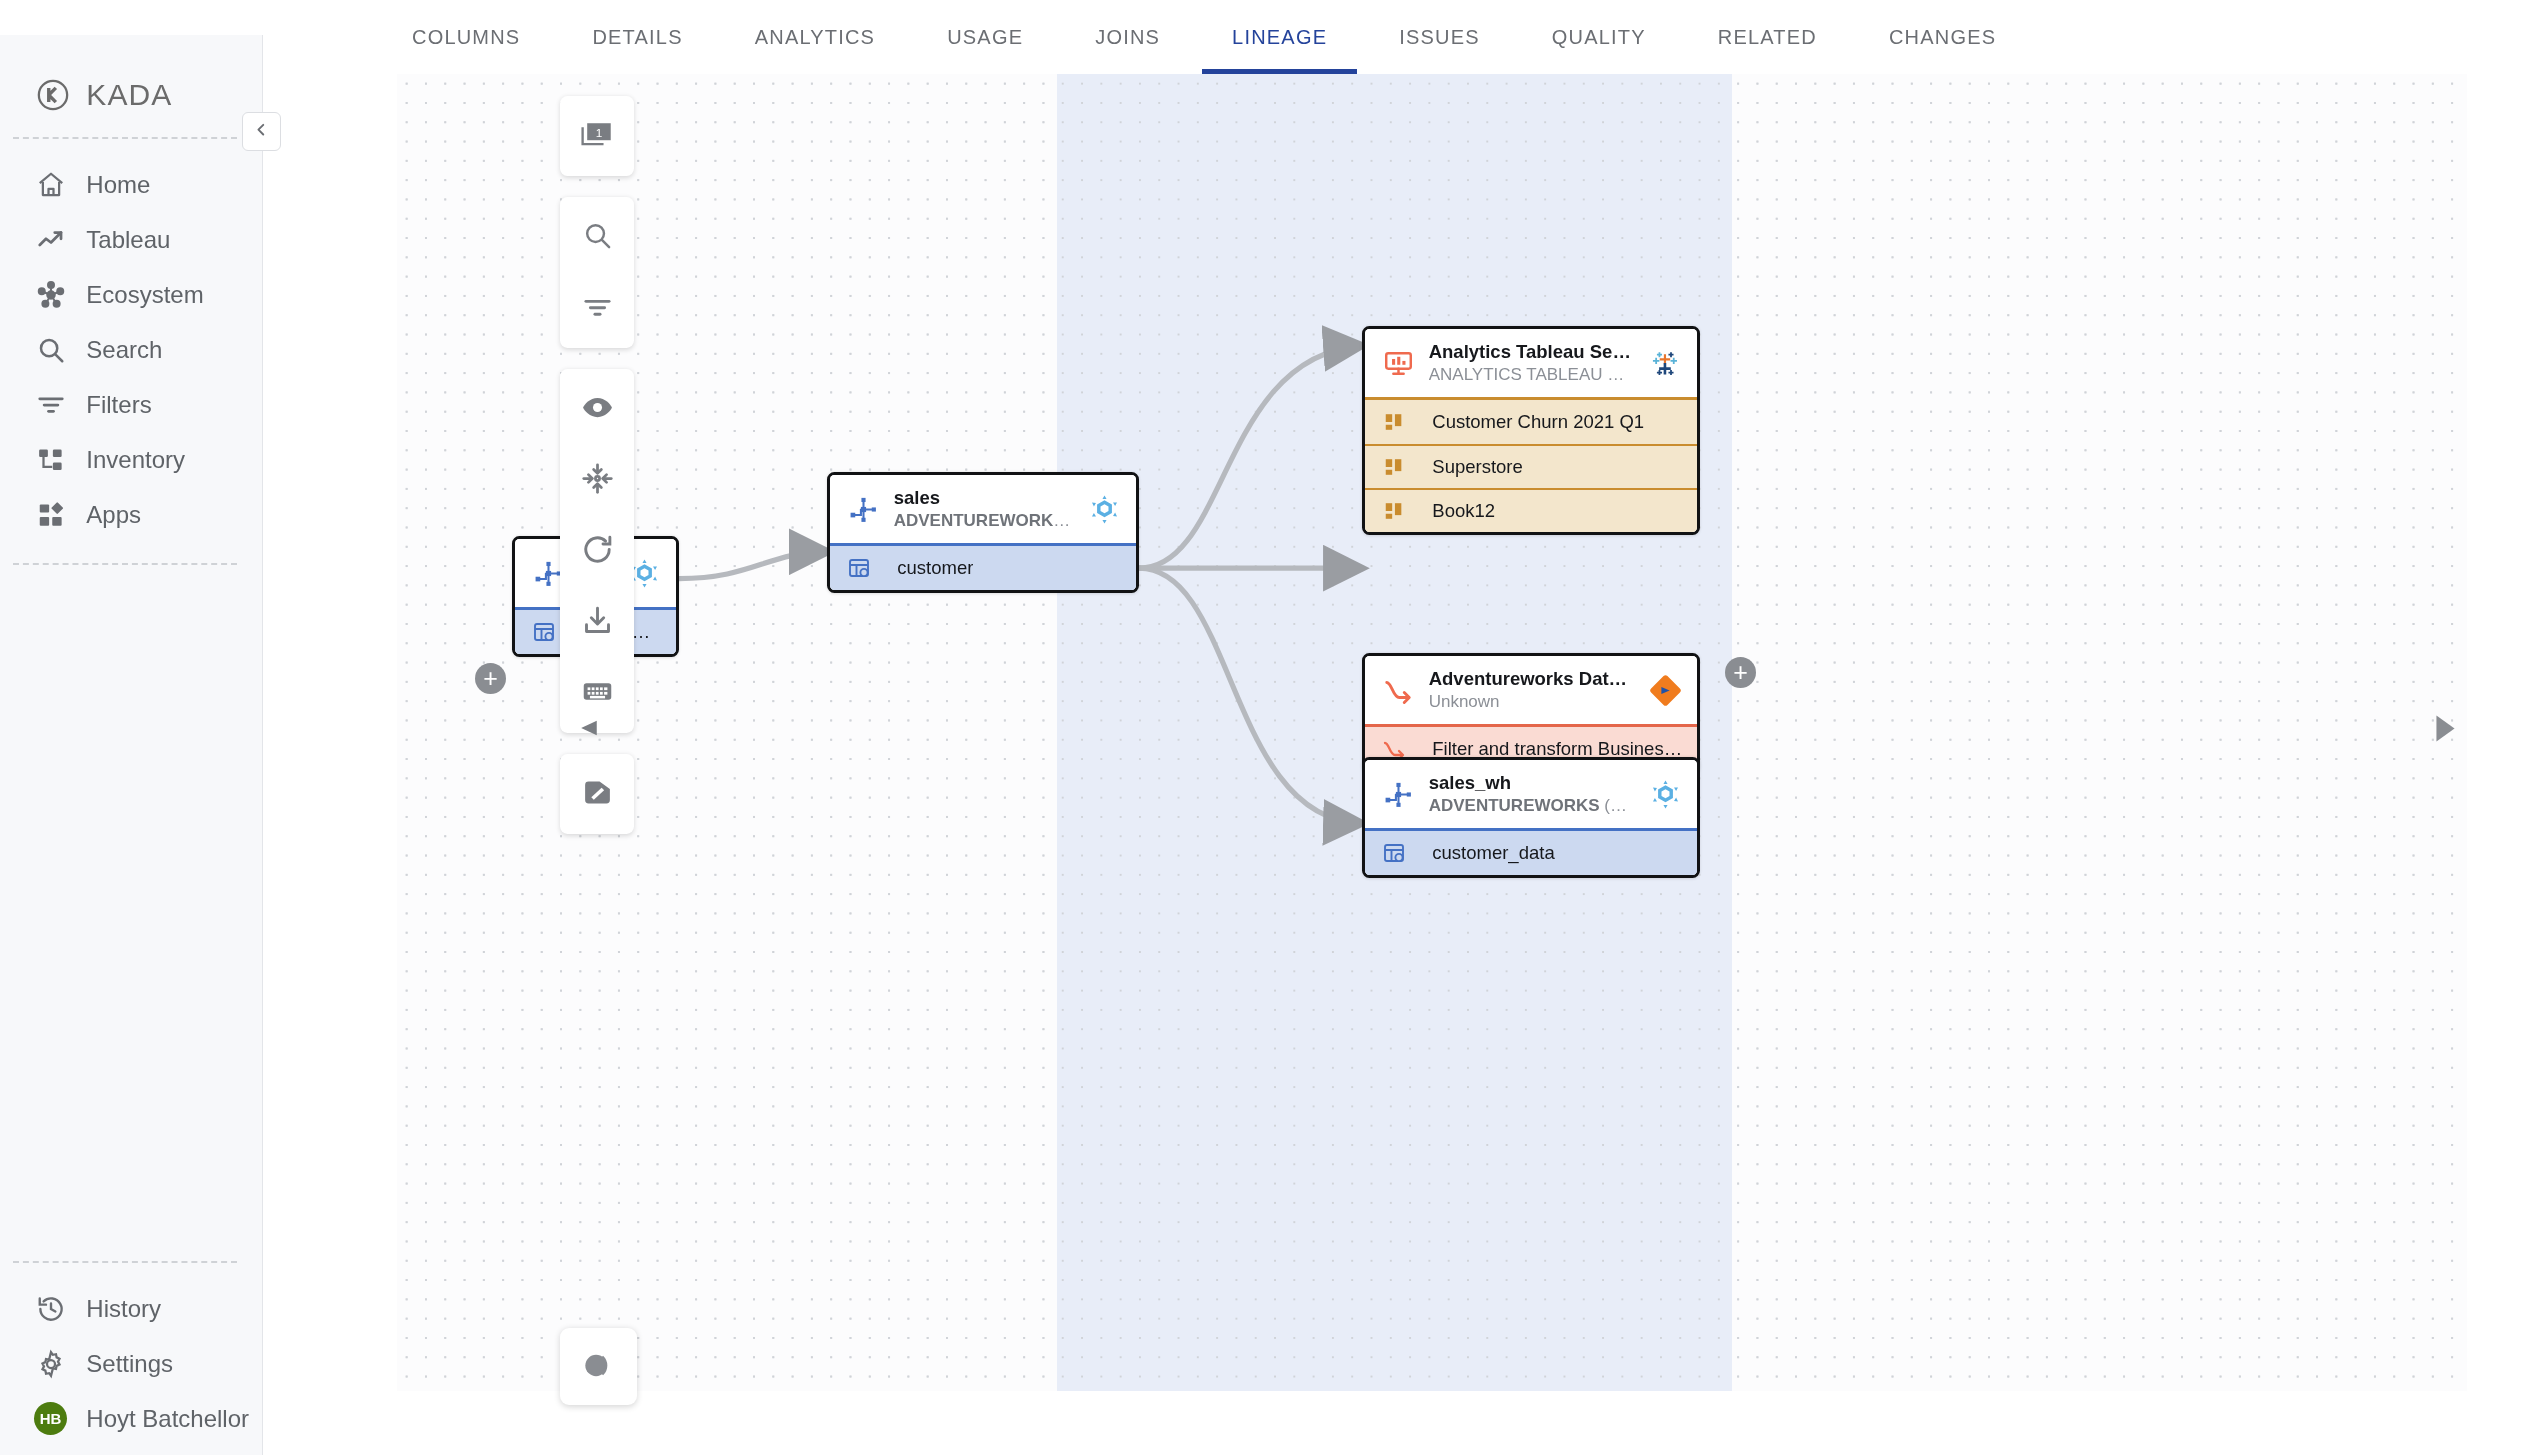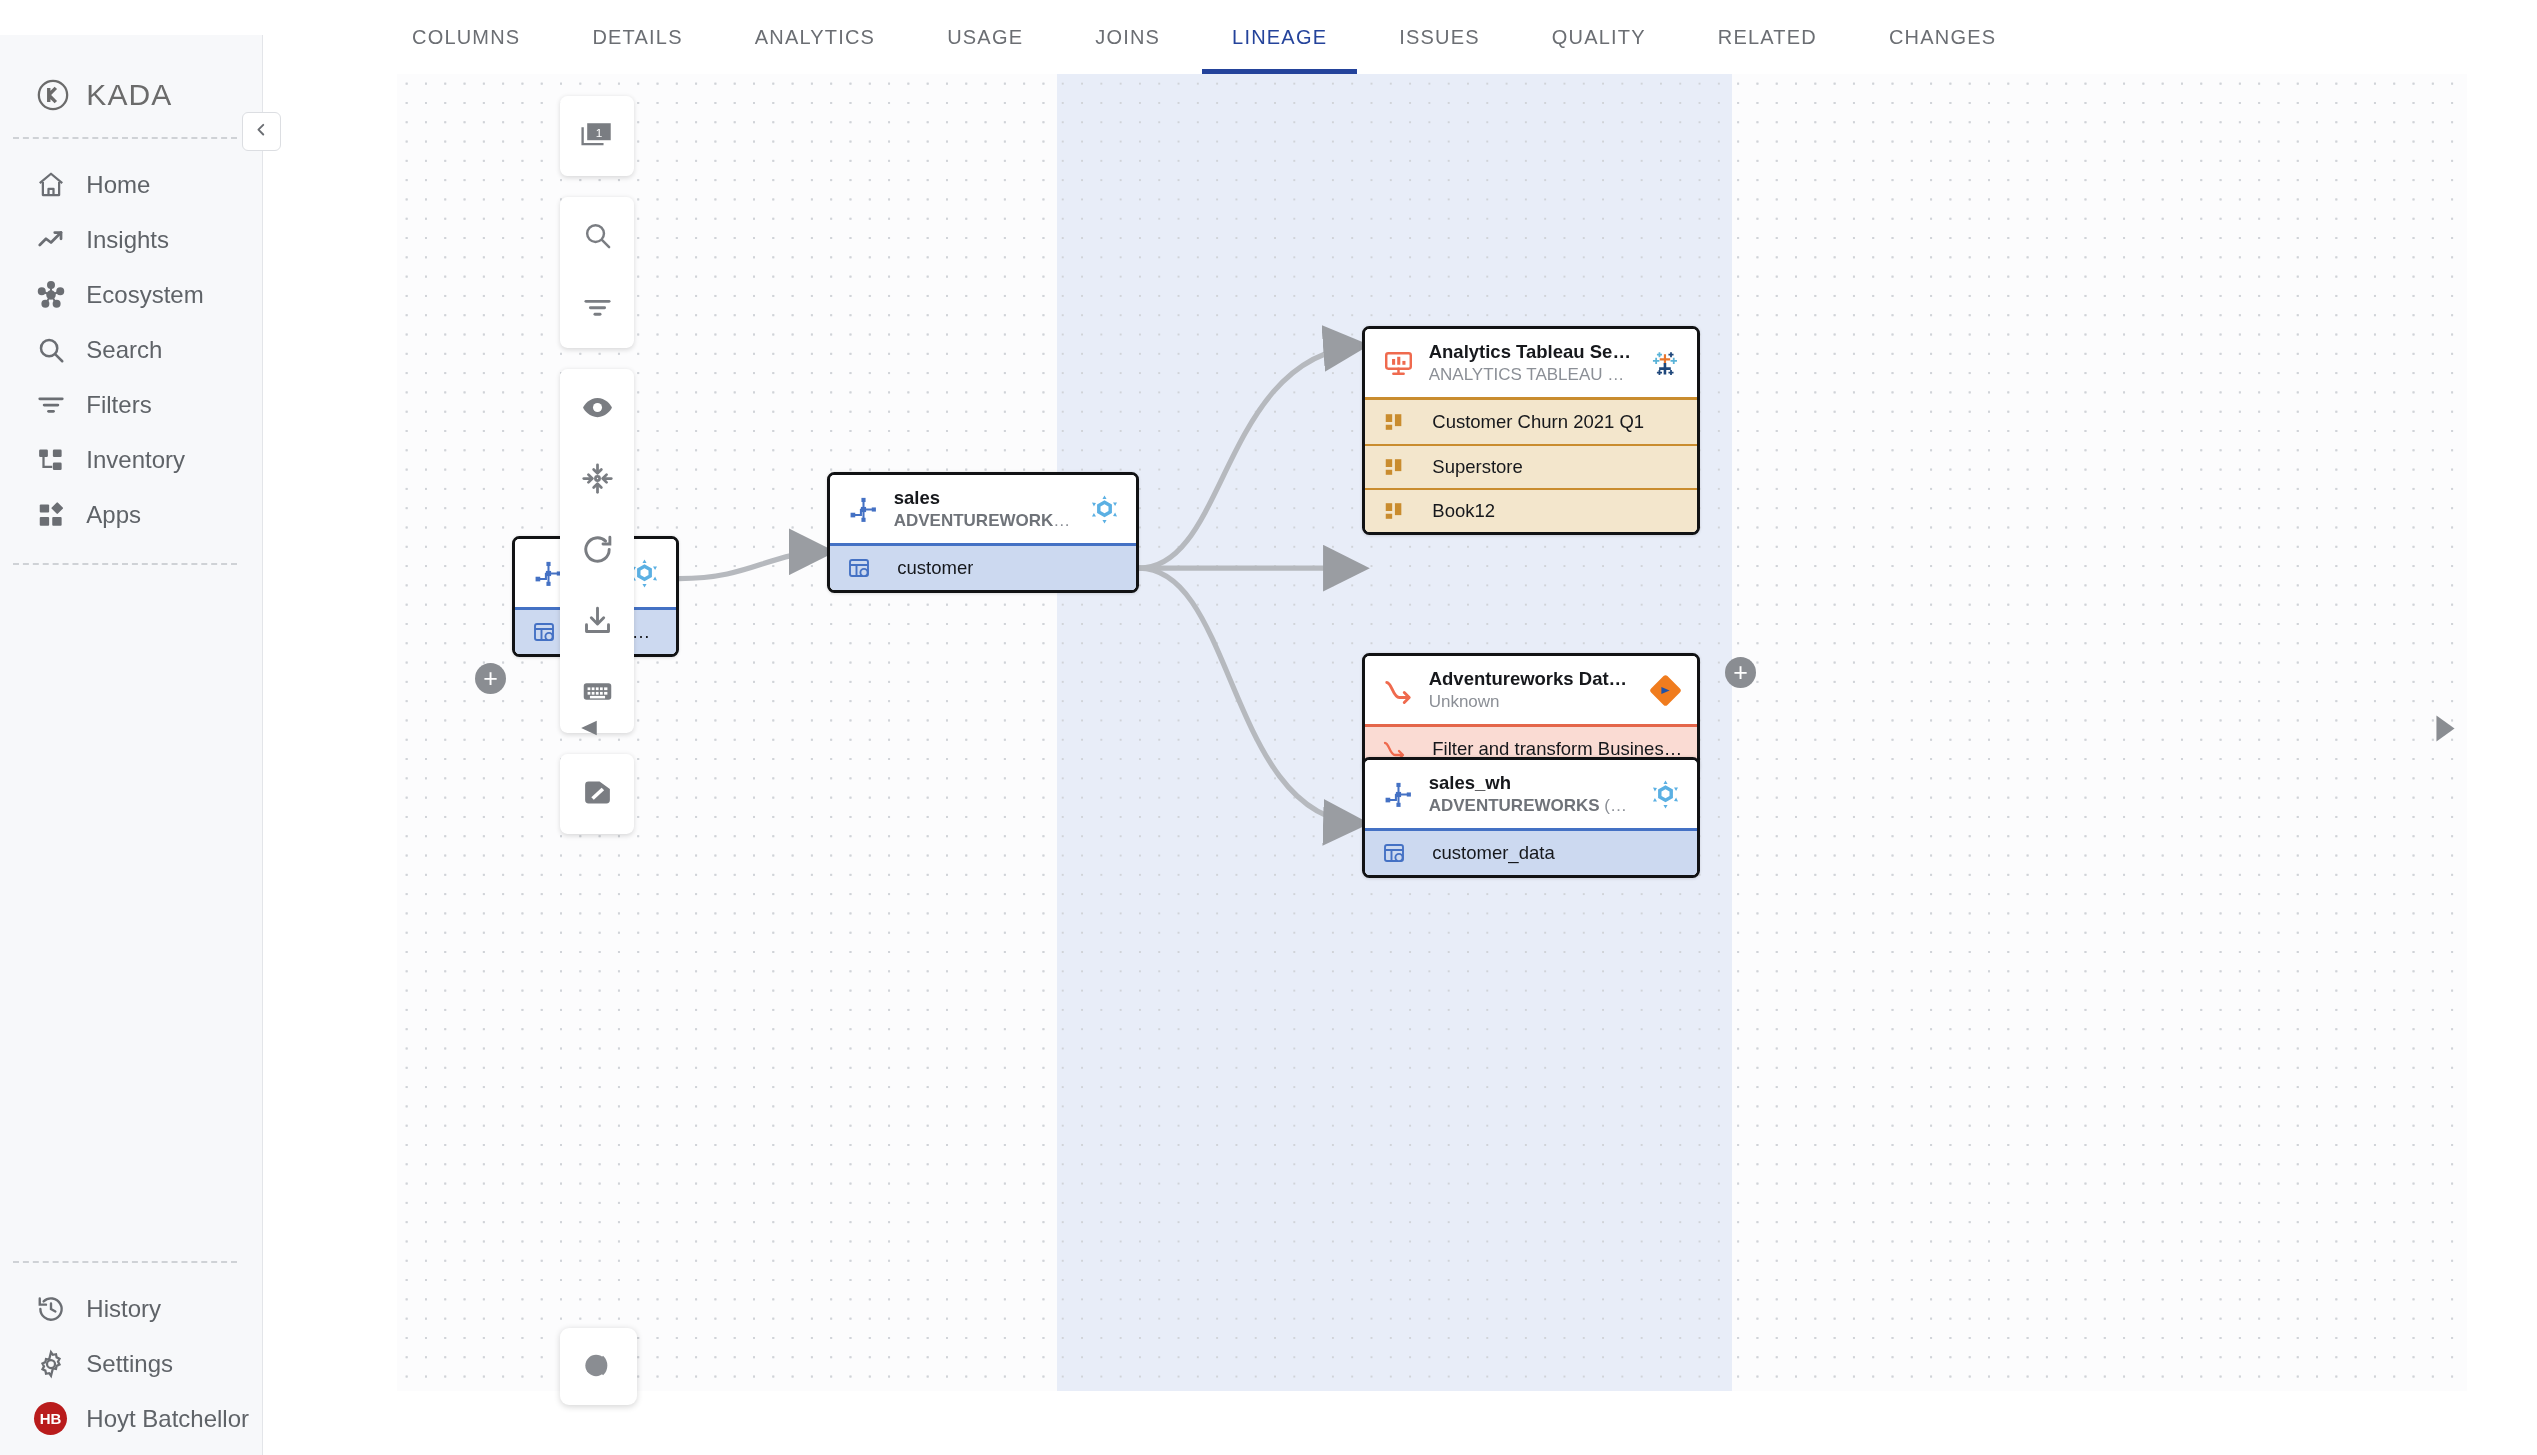--- a/index.html
+++ b/index.html
@@ -39,21 +39,21 @@
     display: flex; align-items: center; gap: 19.3px;
     height: 55px; padding-left: 34px; cursor: pointer;
   }
   .nav-icon { width: 33px; height: 33px; flex: 0 0 33px; display:flex; align-items:center; justify-content:center; }
   .nav-icon svg { display:block; }
   .nav-label { font-size: 24px; color: #5f6368; }
   .spacer { flex: 1 1 auto; }
   .nav-bottom { padding-bottom: 45px; }
   .avatar {
     width: 33px; height: 33px; border-radius: 50%;
-    background: #b91c1c; color: #fff; font-size: 15px; font-weight: 700;
+    background: #4d7c0f; color: #fff; font-size: 15px; font-weight: 700;
     display: flex; align-items: center; justify-content: center;
     flex: 0 0 33px;
   }
   .collapse-btn {
     position: absolute; top: 77px; right: -19.3px;
     width: 39px; height: 39px; border-radius: 6px;
     background: #fff; border: 1.5px solid #dcdee2;
     display: flex; align-items: center; justify-content: center;
     cursor: pointer; z-index: 40;
   }
@@ -211,21 +211,21 @@
         <span class="nav-label">Home</span>
       </div>
 
       <div class="nav-item">
         <span class="nav-icon">
           <svg viewBox="0 0 24 24" width="30" height="30" fill="none" stroke="#6b6e73" stroke-width="2.2" stroke-linecap="round" stroke-linejoin="round">
               <polyline points="3,16 8,11 12,14 20,6"></polyline>
               <polyline points="15,6 20,6 20,11"></polyline>
             </svg>
         </span>
-        <span class="nav-label">Insights</span>
+        <span class="nav-label">Tableau</span>
       </div>
 
       <div class="nav-item">
         <span class="nav-icon">
           <svg viewBox="0 0 24 24" width="30" height="30" fill="#6b6e73" stroke="#6b6e73" stroke-width="1.6">
             <circle cx="12" cy="12" r="3"></circle>
               <circle cx="12" cy="4" r="2.4"></circle>
               <circle cx="4.6" cy="9" r="2.4"></circle>
               <circle cx="19.4" cy="9" r="2.4"></circle>
               <circle cx="7.5" cy="19" r="2.4"></circle>

